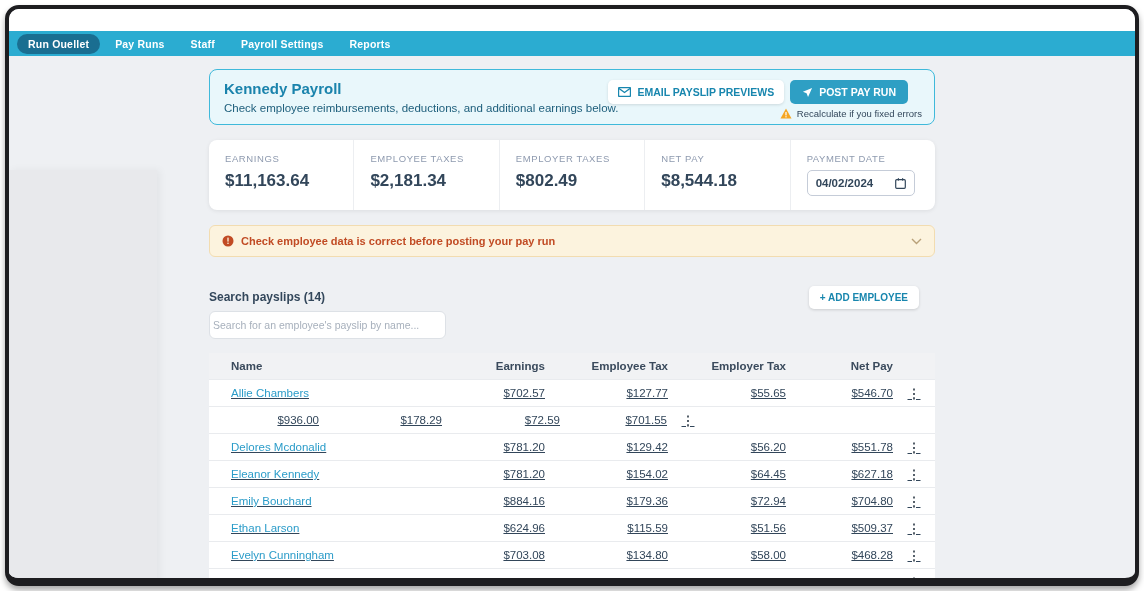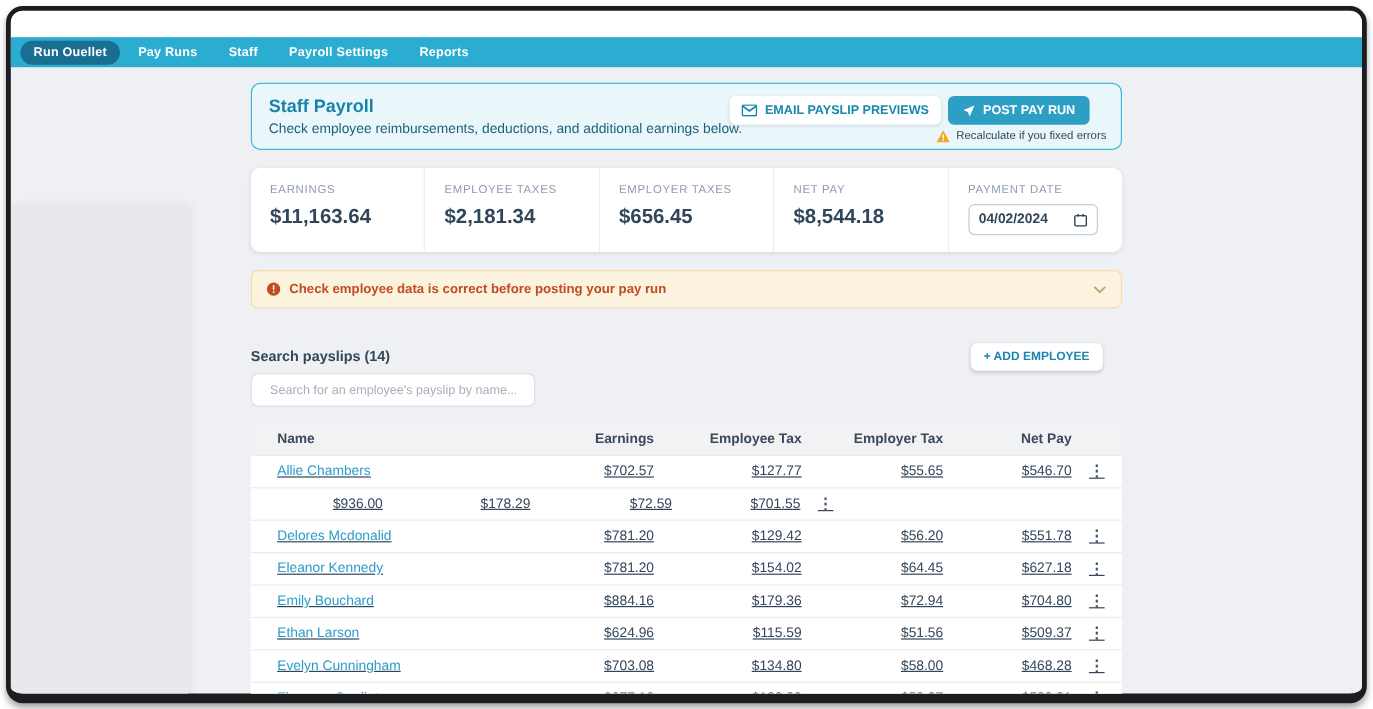--- a/index.html
+++ b/index.html
@@ -81,21 +81,21 @@
     border-radius:6px; display:flex; align-items:center; padding:1px 12px; gap:7px;
     cursor:pointer;
   }
   .warning-text { font-size:11px; font-weight:bold; color:#C14B24; flex:1; }
 
   
   .search-section { margin-top:33px; position:relative; }
   .search-label { font-size:12px; font-weight:bold; color:#33475B; }
   .search-input {
     margin-top:7px; width:237px; height:28px; background:#ffffff;
-    border:1px solid #DDE1E6; border-radius:6px; padding:0 15px;
+    border:1px solid #DDE1E6; border-radius:6px; padding:0 3px;
     font-family:"Liberation Sans", sans-serif; font-size:10.5px; color:#33475B;
     outline:none;
   }
   .search-input::placeholder { color:#A7B0BC; }
   .btn-add {
     position:absolute; top:-4px; right:16px; background:#ffffff; border:none;
     border-radius:5px; padding:6px 11px; cursor:pointer;
     font-family:"Liberation Sans", sans-serif;
     font-size:10px; font-weight:bold; color:#1886AE;
     box-shadow:0 1px 3px rgba(0,0,0,0.15);
@@ -132,21 +132,21 @@
     <div class="nav-item">Payroll Settings</div>
     <div class="nav-item">Reports</div>
   </div>
 
   <div class="content">
     <div class="left-panel"></div>
 
     <div class="main-col">
 
       <div class="review-banner">
-        <div class="review-title">Staff Payroll</div>
+        <div class="review-title">Kennedy Payroll</div>
         <div class="review-subtitle">Check employee reimbursements, deductions, and additional earnings below.</div>
         <div class="review-actions">
           <button class="btn-email">
             <span class="icon">
               <svg width="13" height="10" viewBox="0 0 13 10">
                   <rect x="0.5" y="0.5" width="12" height="9" rx="1.2" fill="none" stroke="#1886AE" stroke-width="1.4"></rect>
                   <path d="M1 1.5 L6.5 5.5 L12 1.5" fill="none" stroke="#1886AE" stroke-width="1.4"></path>
                 </svg>
             </span>
             <span>EMAIL PAYSLIP PREVIEWS</span>
@@ -176,21 +176,21 @@
         <div class="sum-col">
           <div class="sum-label">EARNINGS</div>
           <div class="sum-value">$11,163.64</div>
         </div>
         <div class="sum-col">
           <div class="sum-label">EMPLOYEE TAXES</div>
           <div class="sum-value">$2,181.34</div>
         </div>
         <div class="sum-col">
           <div class="sum-label">EMPLOYER TAXES</div>
-          <div class="sum-value">$656.45</div>
+          <div class="sum-value">$802.49</div>
         </div>
         <div class="sum-col">
           <div class="sum-label">NET PAY</div>
           <div class="sum-value">$8,544.18</div>
         </div>
         <div class="sum-col">
           <div class="sum-label">PAYMENT DATE</div>
           <div class="date-input">
             <span class="date-value">04/02/2024</span>
             <span class="icon">

